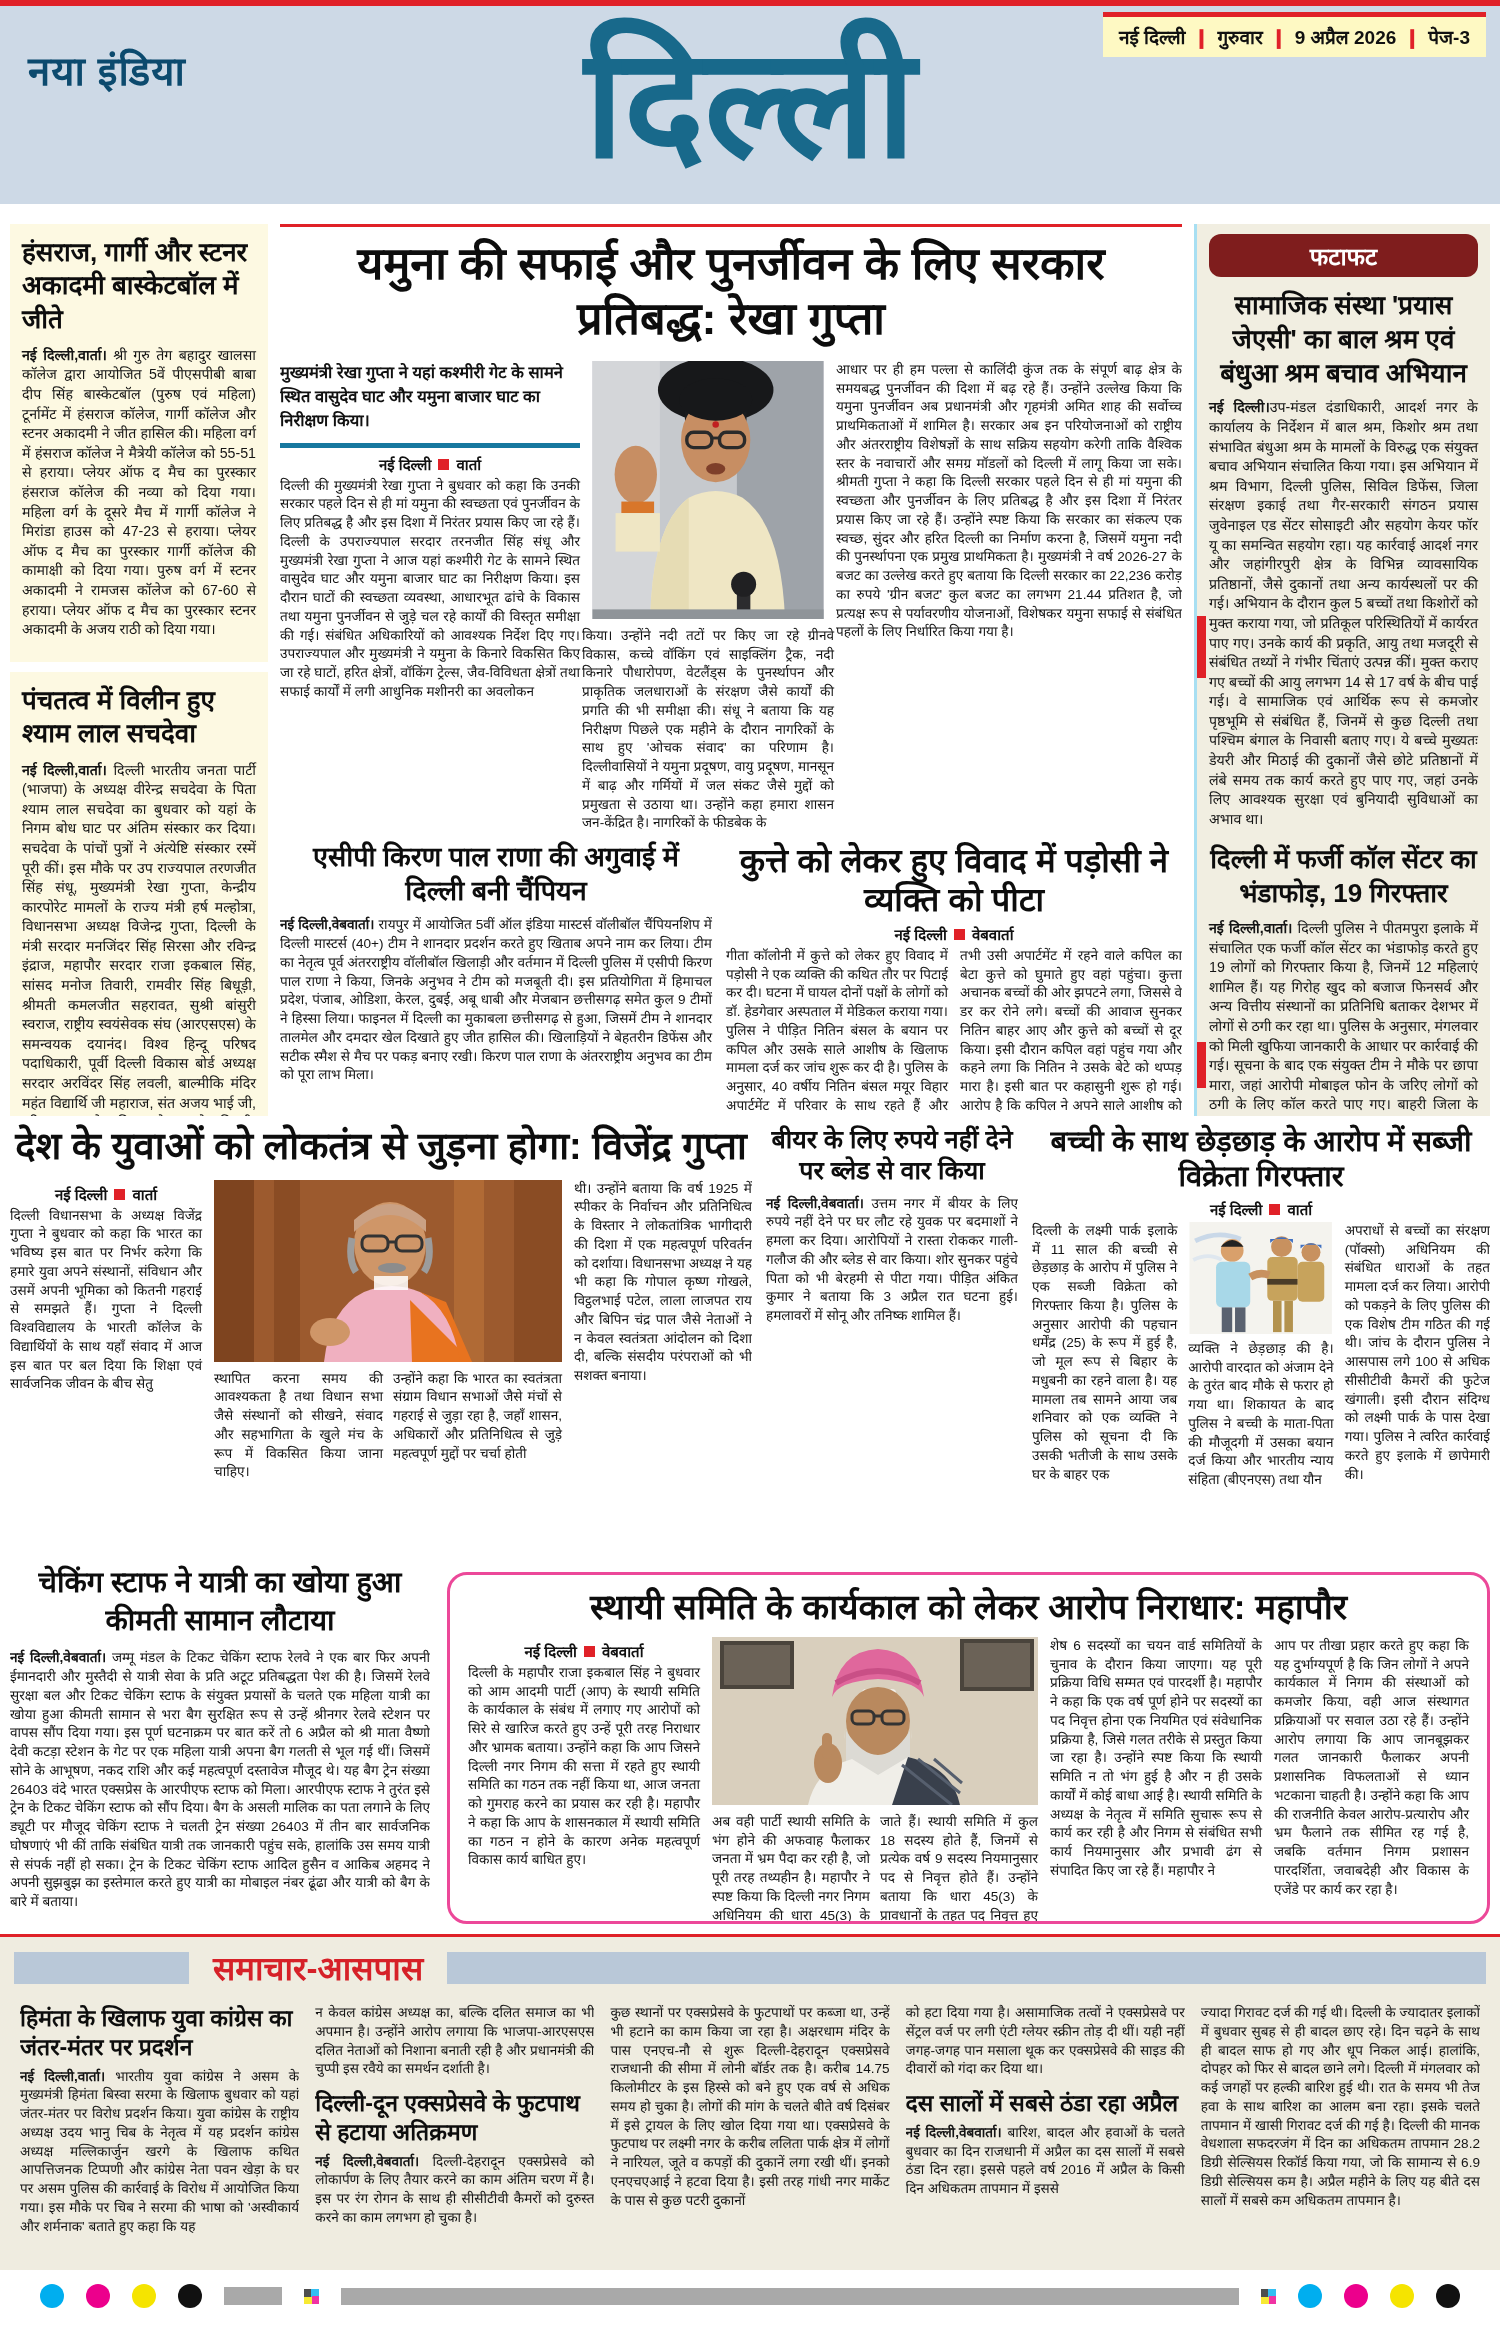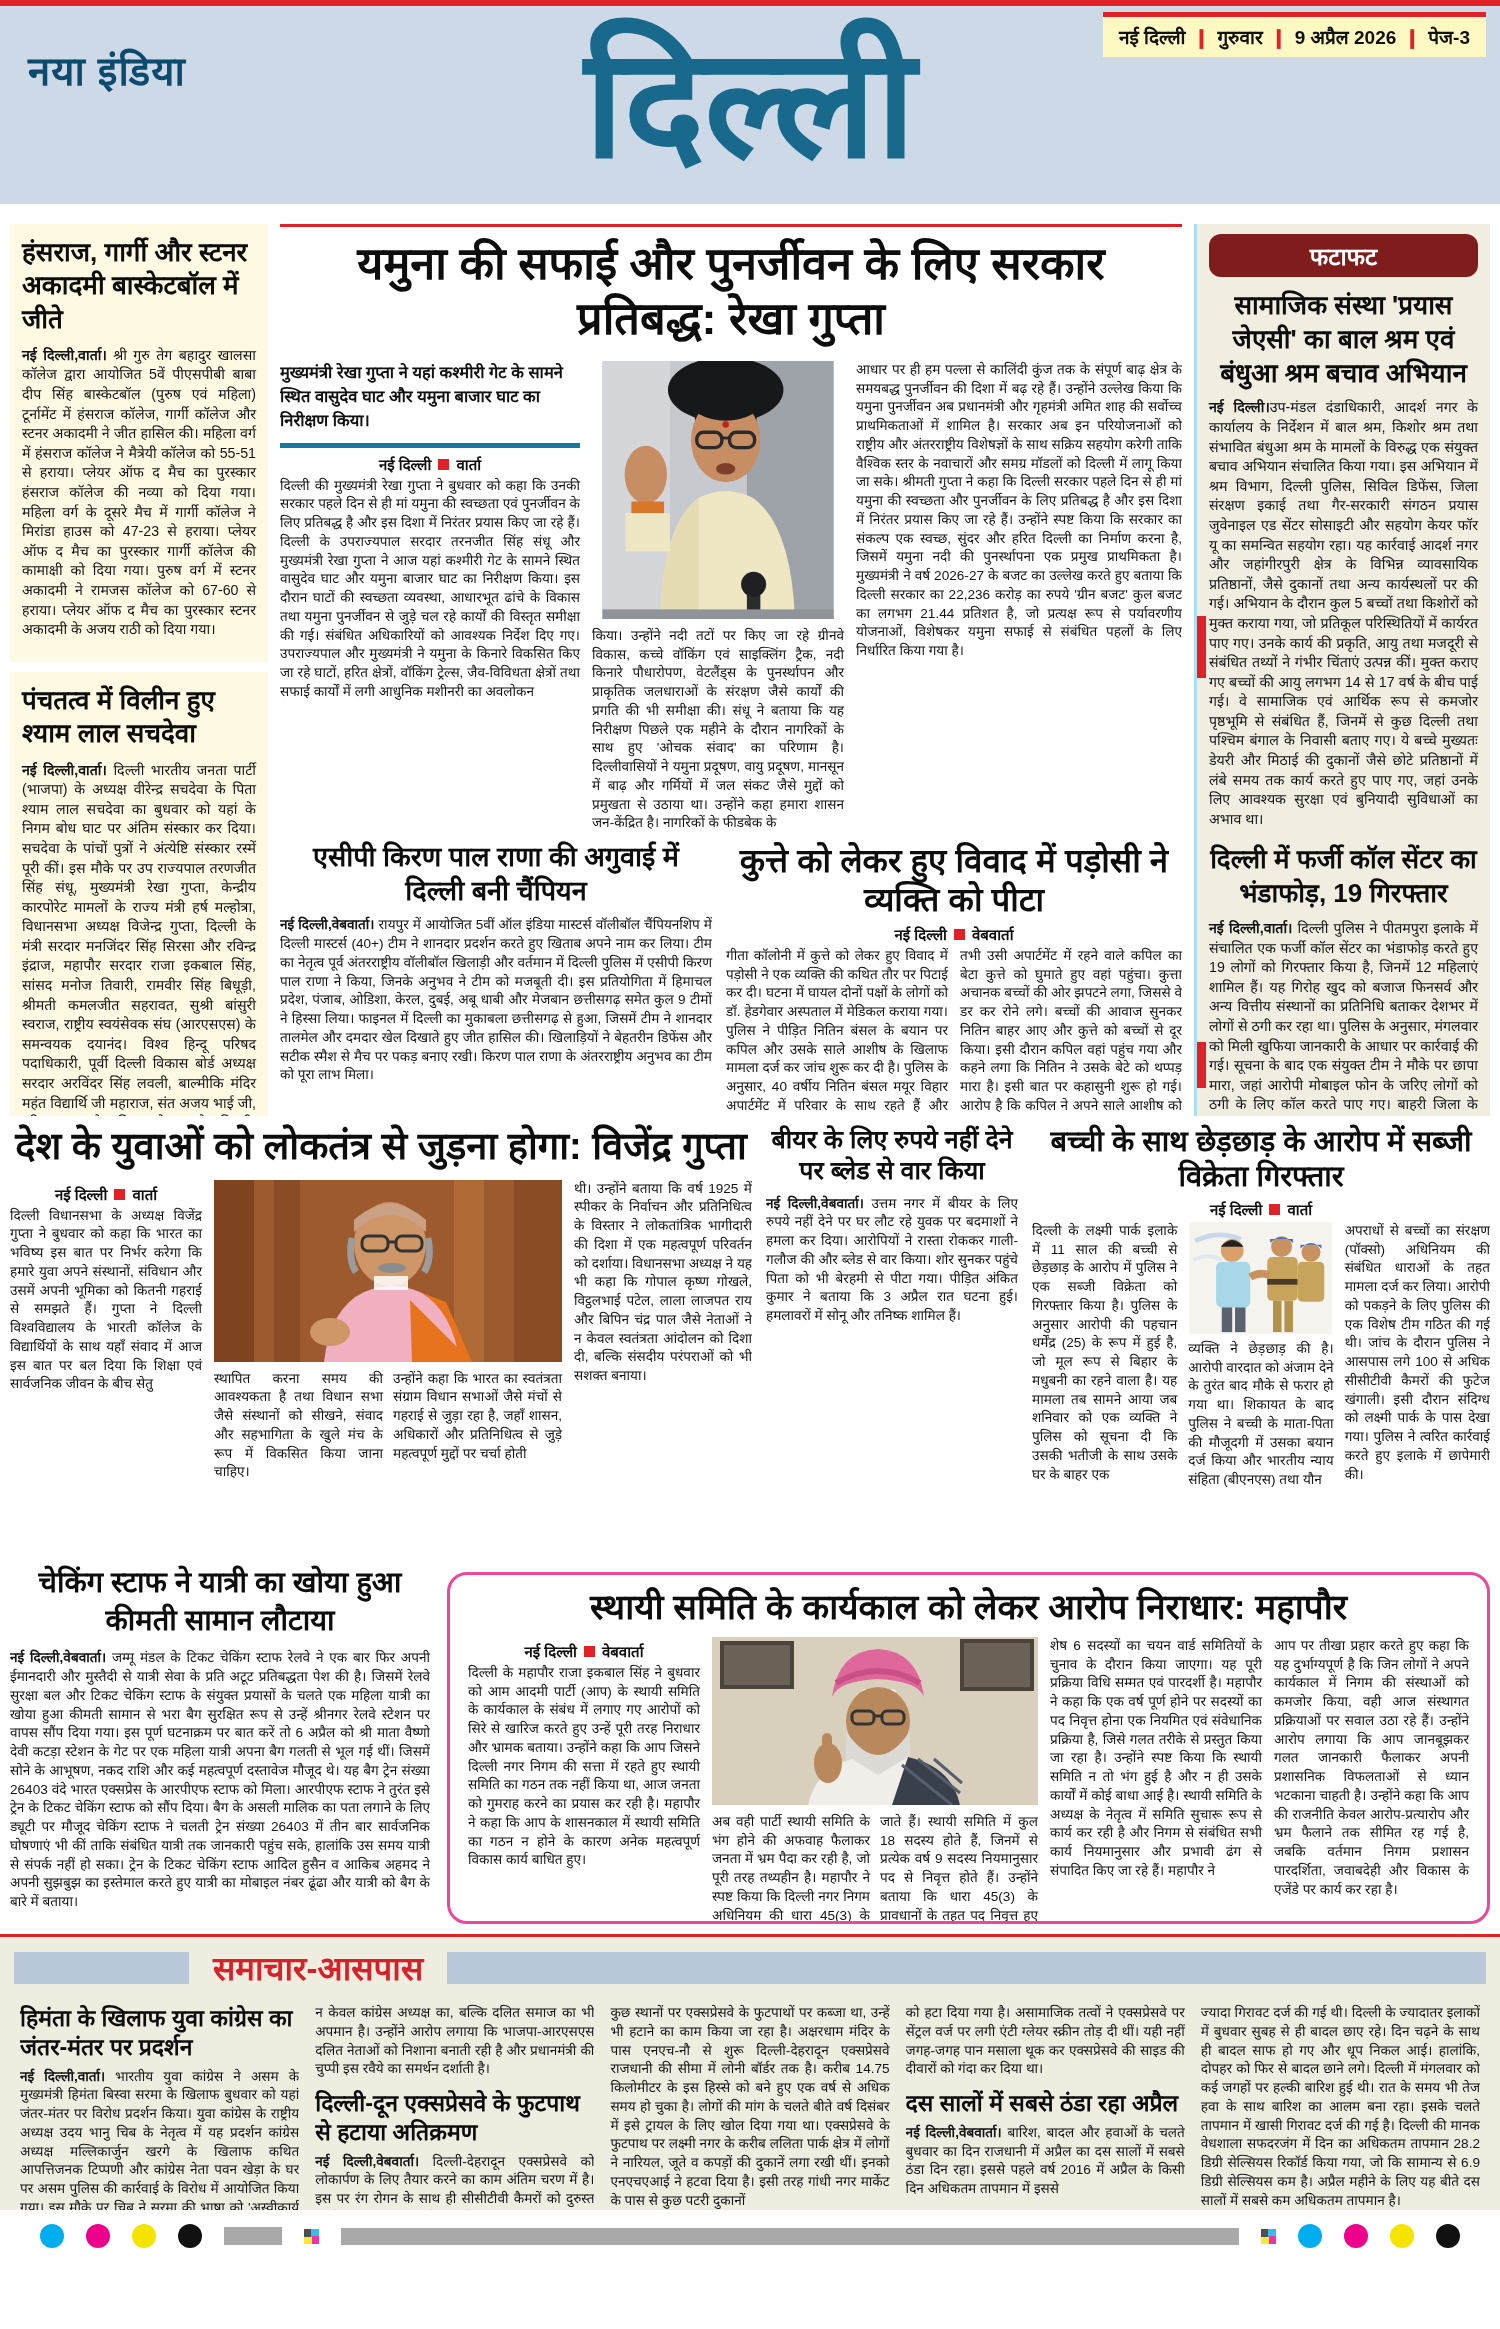--- a/index.html
+++ b/index.html
@@ -27,21 +27,21 @@
   .leftcol { width:258px; flex:none; display:flex; flex-direction:column; gap:10px; }
   .cream { background:#fdf9e2; padding:12px 12px; overflow:hidden; }
   .cream h2 { font-size:26px; line-height:1.28; margin-bottom:10px; }
   .cream .body-txt { font-size:14.2px; }
   .leftcol .a1 { height:438px; }
   .leftcol .a2 { flex:1; }
 
   .maincol { width:902px; flex:none; overflow:hidden; }
   .redline { height:3px; background:#e02128; margin-bottom:10px; }
   .main-head { font-size:45px; line-height:1.22; text-align:center; font-weight:bold; margin:2px 8px 14px; }
-  .main-grid { display:flex; gap:12px; height:470px; overflow:hidden; }
+  .main-grid { display:flex; gap:2px; height:470px; overflow:hidden; }
   .mcol1 { width:300px; flex:none; }
   .mcol2 { width:252px; flex:none; }
   .mcol3 { flex:1; }
   .standfirst { font-size:16.5px; font-weight:bold; line-height:1.45; }
   .tealline { height:5px; background:#17789f; margin:10px 0 6px; }
   .photo-frame { width:100%; display:block; }
   .subrow { display:flex; gap:14px; margin-top:10px; height:395px; overflow:hidden; }
   .volley { width:432px; flex:none; }
   .volley h3 { font-size:27px; line-height:1.25; text-align:center; margin-bottom:8px; }
   .dog { flex:1; }
@@ -81,21 +81,21 @@
   .rail h3 { font-size:29px; line-height:1.3; text-align:center; margin-bottom:10px; }
   .mayorbox { flex:1; border:3px solid #ec4899; border-radius:20px; padding:10px 18px 12px; margin-top:14px; overflow:hidden; }
   .mayorbox h2 { font-size:35px; line-height:1.25; text-align:center; margin-bottom:8px; }
   .mayor-grid { display:flex; gap:12px; }
   .may-c1 { width:232px; flex:none; }
   .may-mid { width:326px; flex:none; }
   .may-c4 { width:212px; flex:none; }
   .may-c5 { flex:1; }
 
   
-  .rowD { margin-top:10px; height:276px; overflow:hidden; border-top:3px solid #e02128; background:#efece0; }
+  .rowD { margin-top:10px; height:336px; overflow:hidden; border-top:3px solid #e02128; background:#efece0; }
   .bandhead { display:flex; align-items:center; padding:8px 14px 2px; gap:14px; }
   .bandbar { height:32px; background:#b9c8d8; flex:1; }
   .bandbar.short { max-width:175px; }
   .bandtitle { font-size:33px; font-weight:bold; color:#d62128; white-space:nowrap; padding:0 10px; }
   .band-grid { display:flex; gap:16px; padding:12px 20px 0; }
   .band-grid > div { flex:1; overflow:hidden; height:280px; }
   .band-grid h4 { font-size:23px; line-height:1.25; margin-bottom:6px; }
   .band-grid h4.mid { margin-top:10px; }
 
   

